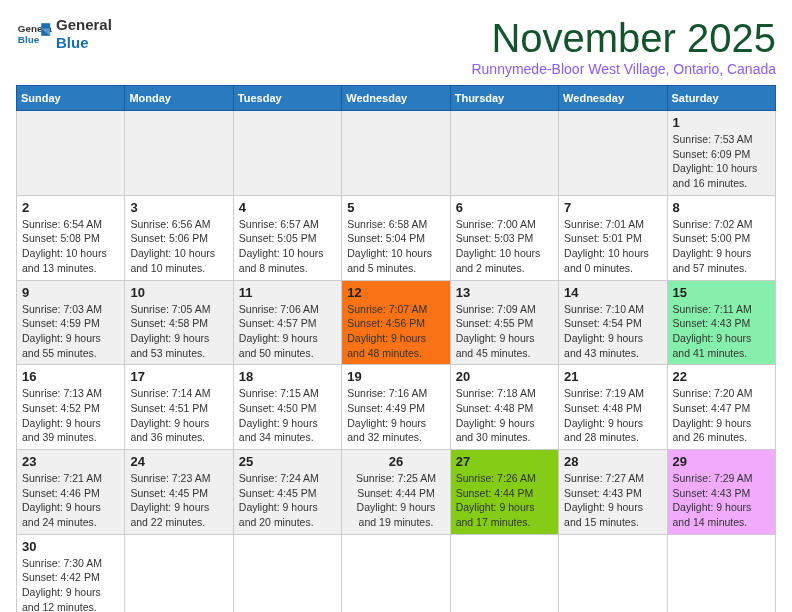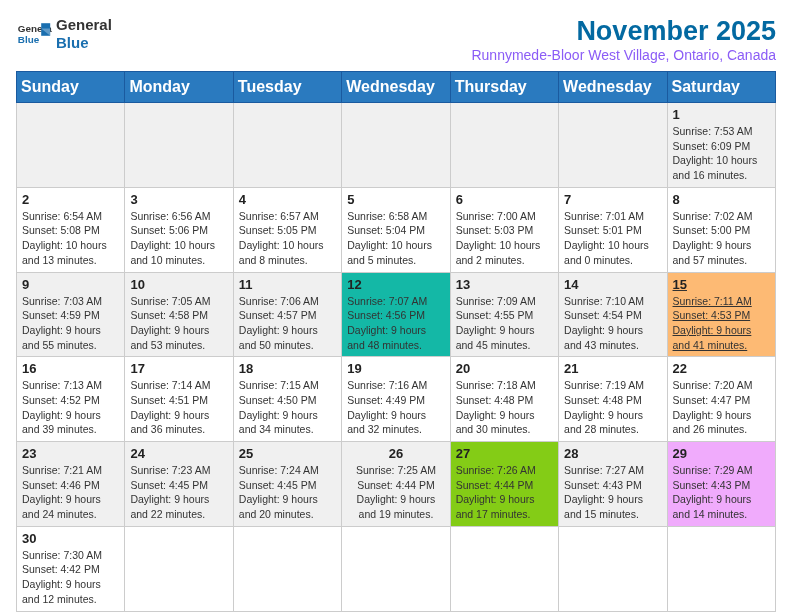--- a/index.html
+++ b/index.html
@@ -22,37 +22,37 @@
       gap: 4px;
     }
     .logo-icon {
       width: 36px;
       height: 36px;
     }
     .title-area {
       text-align: right;
     }
     .month-title {
-      font-size: 27px;
-      font-weight: bold;
-      color: #0369a1;
+      font-size: 40px;
+      font-weight: normal;
+      color: #14532d;
     }
     .subtitle {
       font-size: 14px;
       color: #8b5cf6;
     }
     .calendar {
       width: 100%;
       border-collapse: collapse;
       border: 1px solid #ccc;
     }
     .calendar th {
       background-color: #2a7abf;
       color: #fff;
-      font-size: 16px;
+      font-size: 11px;
       font-weight: bold;
       padding: 6px 4px;
       text-align: left;
       border: 1px solid #1a5a9f;
     }
     .calendar td {
       vertical-align: top;
       border: 1px solid #ccc;
       padding: 4px 5px;
       width: calc(100%/7);
@@ -178,42 +178,42 @@
           <div class="day-info">Sunrise: 7:05 AM
 Sunset: 4:58 PM
 Daylight: 9 hours and 53 minutes.</div>
         </td>
         <td style="background-color: rgb(240, 240, 240); margin-left: 39px;">
           <div class="day-number">11</div>
           <div class="day-info">Sunrise: 7:06 AM
 Sunset: 4:57 PM
 Daylight: 9 hours and 50 minutes.</div>
         </td>
-        <td style="background-color: #14b8a6;">
+        <td style="background-color: #f97316;">
           <div class="day-number">12</div>
           <div class="day-info">Sunrise: 7:07 AM
 Sunset: 4:56 PM
 Daylight: 9 hours and 48 minutes.</div>
         </td>
         <td style="background-color: rgb(240, 240, 240);">
           <div class="day-number">13</div>
           <div class="day-info">Sunrise: 7:09 AM
 Sunset: 4:55 PM
 Daylight: 9 hours and 45 minutes.</div>
         </td>
         <td style="background-color: rgb(240, 240, 240);">
           <div class="day-number">14</div>
           <div class="day-info">Sunrise: 7:10 AM
 Sunset: 4:54 PM
 Daylight: 9 hours and 43 minutes.</div>
         </td>
-        <td style="background-color: #fdba74; text-decoration: underline;">
+        <td style="background-color: #86efac;">
           <div class="day-number">15</div>
           <div class="day-info">Sunrise: 7:11 AM
-Sunset: 4:53 PM
+Sunset: 4:43 PM
 Daylight: 9 hours and 41 minutes.</div>
         </td>
       </tr>
       <tr>
         <td>
           <div class="day-number">16</div>
           <div class="day-info">Sunrise: 7:13 AM
 Sunset: 4:52 PM
 Daylight: 9 hours and 39 minutes.</div>
         </td>

